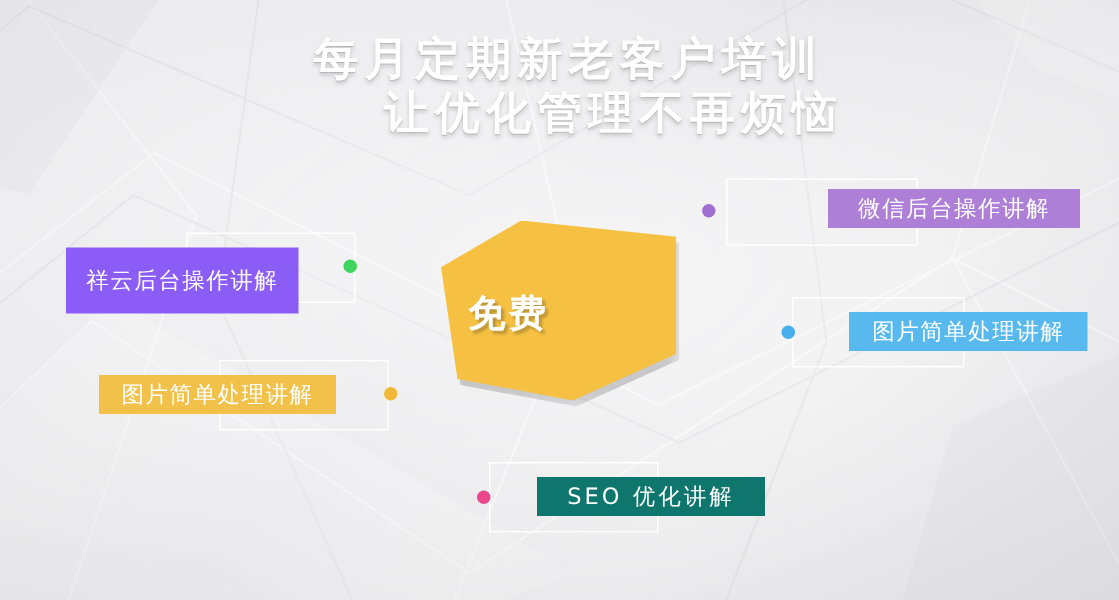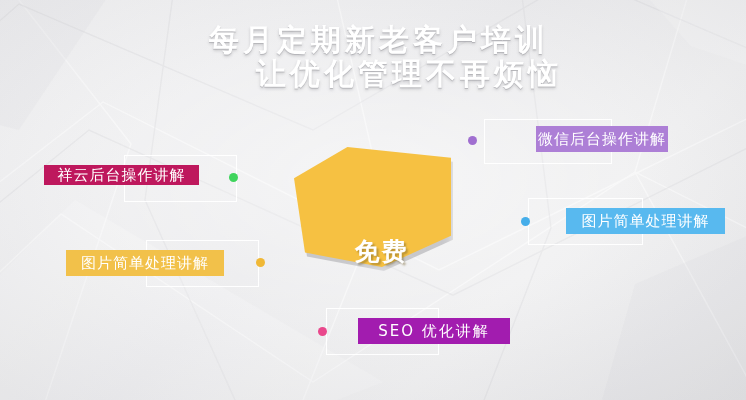--- a/index.html
+++ b/index.html
@@ -58,21 +58,20 @@
     font-weight: bold;
     letter-spacing: 4px;
     line-height: 36px;
     text-shadow:
       0 1px 0 rgba(160,160,165,0.55),
       0 2px 3px rgba(150,150,155,0.45);
     margin-left: 12px;
   }
   .headline .line2 {
     padding-left: 60px;
-    font-family: Liberation Mono, monospace;
   }
 
   
   .frame {
     position: absolute;
     border: 1px solid rgba(255,255,255,0.95);
     box-sizing: border-box;
     background: transparent;
   }
 
@@ -129,22 +128,22 @@
     background: #f6c142;
     clip-path: polygon(34% 0%, 100% 9%, 100% 74%, 56% 100%, 7% 88%, 0% 26%);
   }
   .hex-text {
     position: absolute;
     left: 0;
     top: 0;
     width: 157px;
     height: 120px;
     display: flex;
-    flex-direction: row;
-    align-items: flex-end;
+    flex-direction: column;
+    align-items: flex-start;
     justify-content: center;
     padding-left: 18px;
     padding-top: 2px;
     box-sizing: border-box;
   }
   .hex-text span {
     color: #ffffff;
     font-size: 25px;
     font-weight: bold;
     letter-spacing: 2px;
@@ -186,33 +185,33 @@
   <div class="bg-vig"></div>
 
   <div class="headline">
     <div class="line line1">每月定期新老客户培训</div>
     <div class="line line2">让优化管理不再烦恼</div>
   </div>
 
   <div id="nodes">
       <div class="frame" style="left: 484px; top: 119px; width: 128px; height: 45px;"></div>
       <div class="dot" style="left: 468px; top: 136px; background: rgb(160, 111, 208);"></div>
-      <div class="chip" style="left: 536px; top: 126px; width: 132px; height: 26px; background: rgb(173, 127, 214);">微信后台操作讲解</div>
+      <div class="chip" style="left: 552px; top: 126px; width: 168px; height: 26px; background: rgb(173, 127, 214);">微信后台操作讲解</div>
       <div class="frame" style="left: 124px; top: 155px; width: 113px; height: 47px;"></div>
       <div class="dot" style="left: 229px; top: 173px; background: rgb(63, 212, 93);"></div>
-      <div class="chip" style="left: 44px; top: 165px; width: 155px; height: 20px; background: #be185d;">祥云后台操作讲解</div>
+      <div class="chip" style="left: 44px; top: 165px; width: 155px; height: 44px; background: #8b5cf6;">祥云后台操作讲解</div>
       <div class="frame" style="left: 528px; top: 198px; width: 115px; height: 47px;"></div>
       <div class="dot" style="left: 521px; top: 217px; background: rgb(70, 174, 234);"></div>
       <div class="chip" style="left: 566px; top: 208px; width: 159px; height: 26px; background: rgb(88, 185, 239);">图片简单处理讲解</div>
       <div class="frame" style="left: 146px; top: 240px; width: 113px; height: 47px;"></div>
       <div class="dot" style="left: 256px; top: 258px; background: rgb(240, 184, 54);"></div>
       <div class="chip" style="left: 66px; top: 250px; width: 158px; height: 26px; background: rgb(242, 193, 74);">图片简单处理讲解</div>
       <div class="frame" style="left: 326px; top: 308px; width: 113px; height: 47px;"></div>
       <div class="dot" style="left: 318px; top: 327px; background: rgb(233, 72, 140);"></div>
-      <div class="chip seo" style="left: 358px; top: 318px; width: 152px; height: 26px; background: #a21caf;">SEO 优化讲解</div>
+      <div class="chip seo" style="left: 358px; top: 318px; width: 152px; height: 26px; background: #0f766e;">SEO 优化讲解</div>
     </div>
 
   <div class="hex-wrap">
     <div class="hex-shadow"></div>
     <div class="hex"></div>
     <div class="hex-text">
       <span>免费</span>
     </div>
   </div>
 

